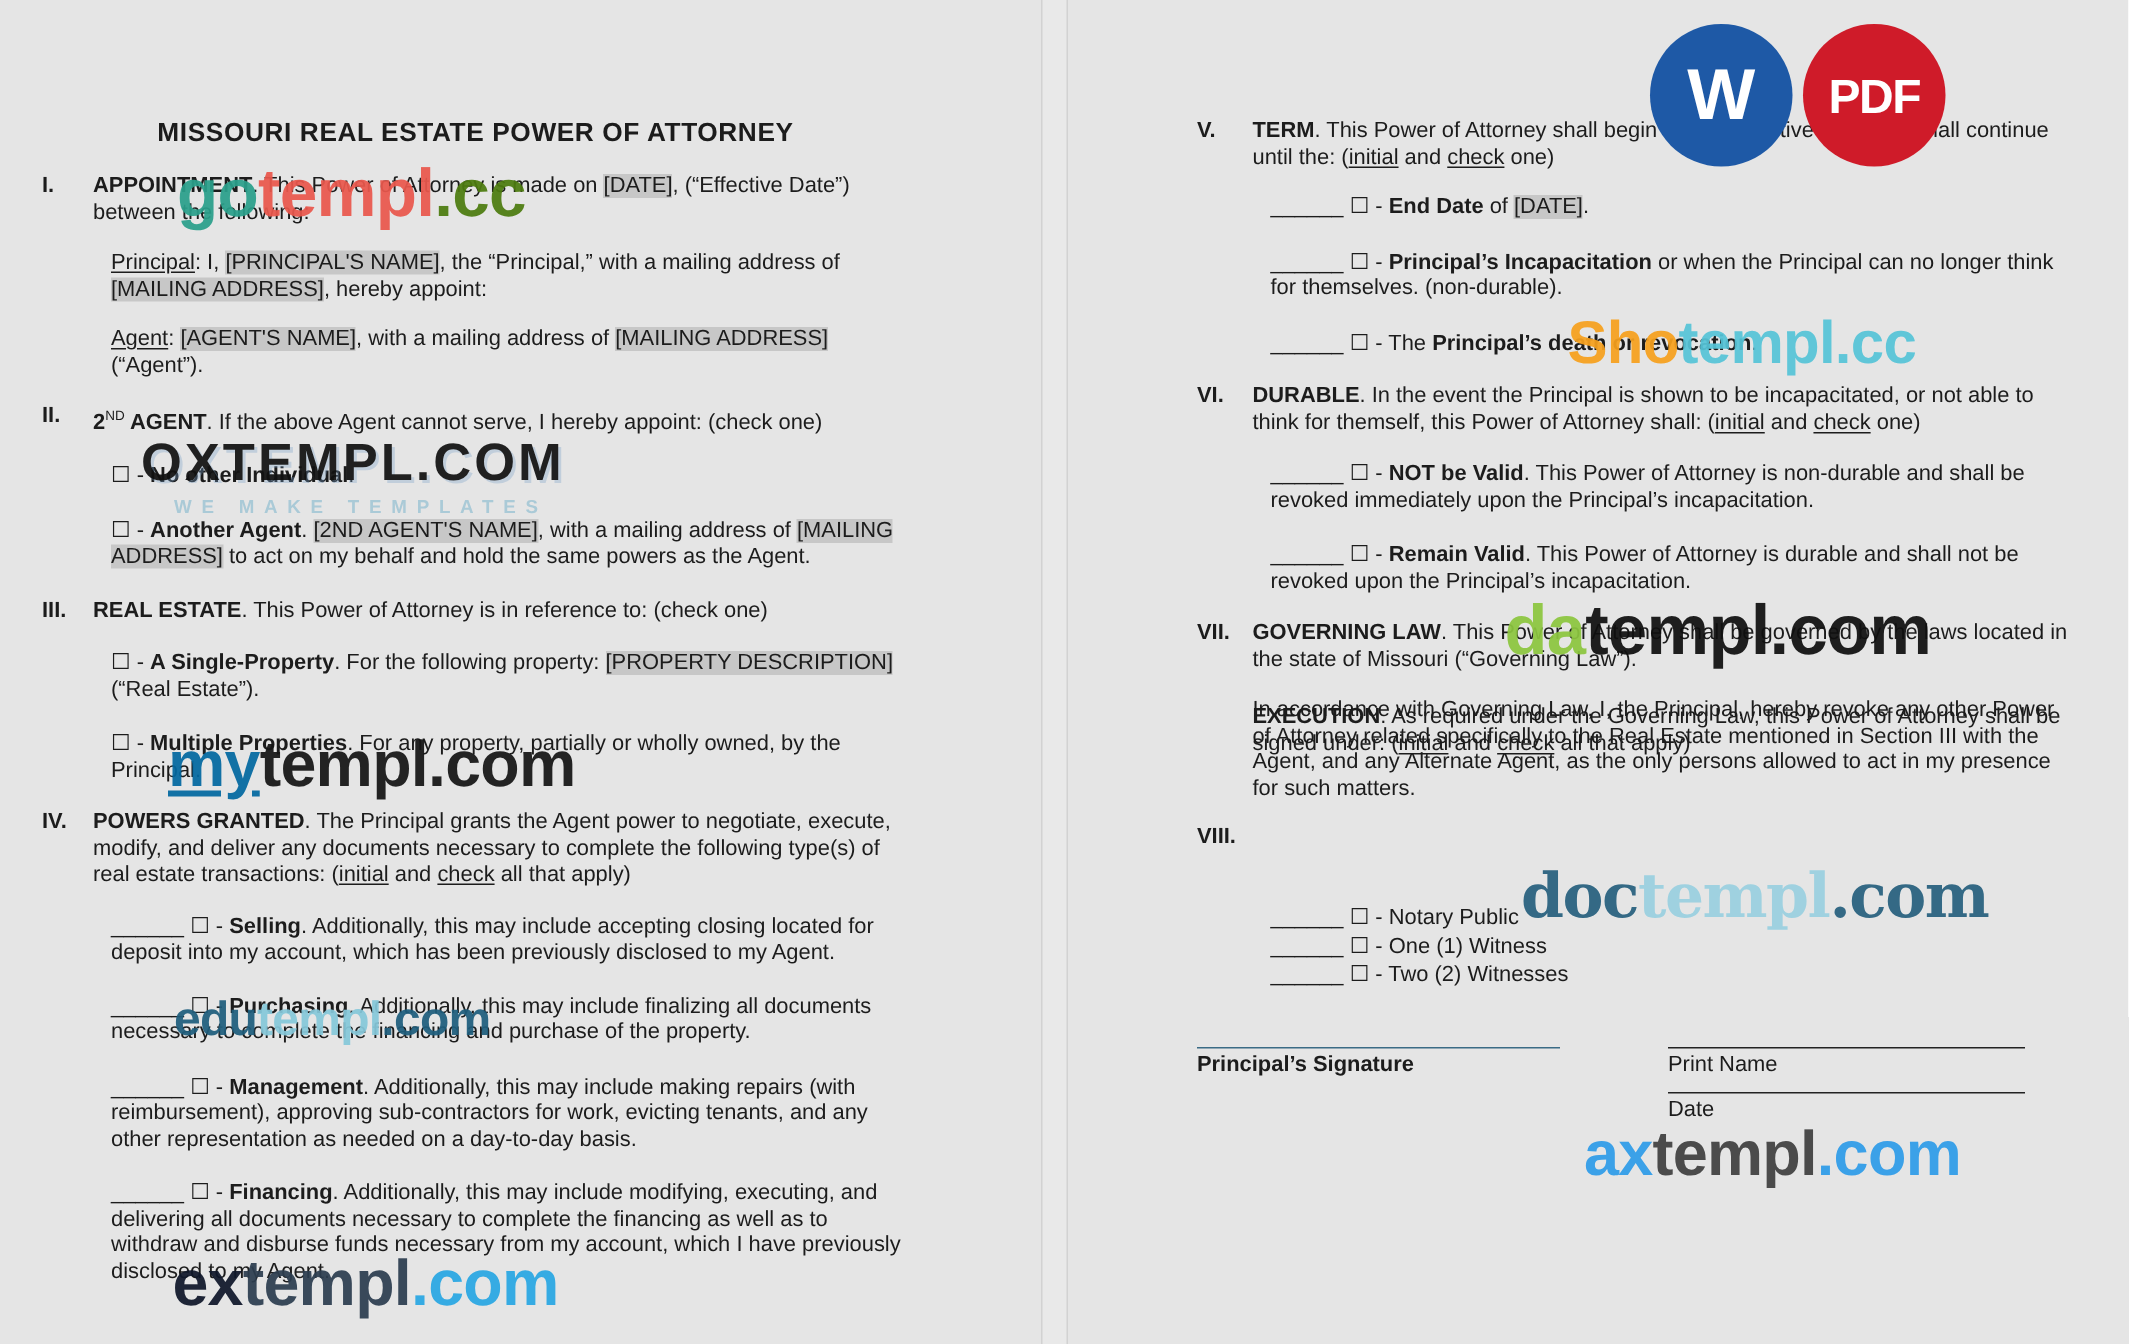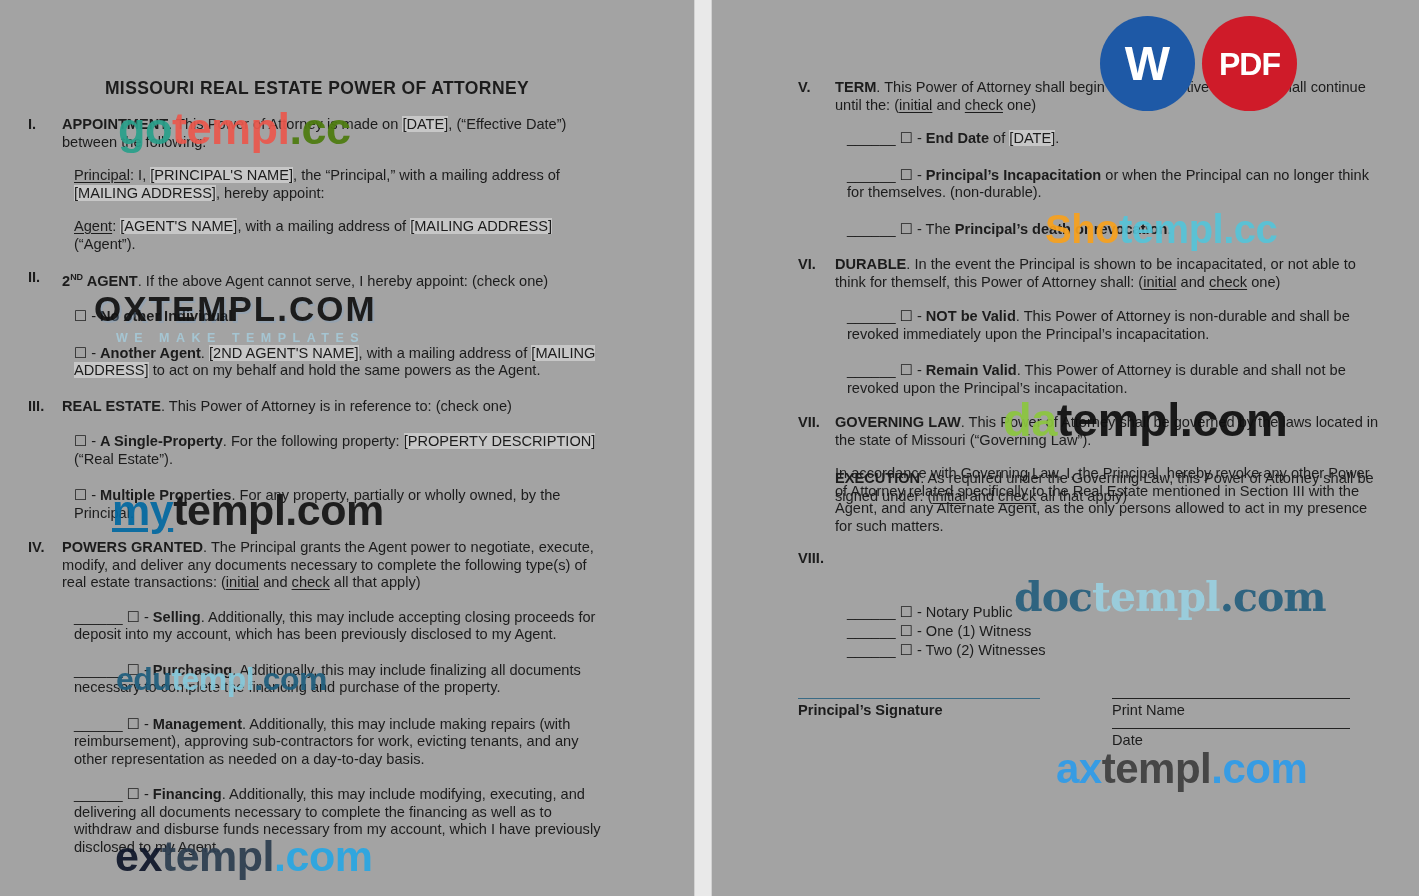--- a/index.html
+++ b/index.html
@@ -1,35 +1,35 @@
 <!DOCTYPE html>
 <html><head>
 <meta charset="utf-8">
 <style>
   html,body{margin:0;padding:0;background:#ffffff;}
   body{width:1419px;height:896px;position:relative;overflow:hidden;
        font-family:"Liberation Sans","DejaVu Sans",sans-serif;color:#1c1c1c;}
-  .page{position:absolute;top:0;height:896px;background:#a3a3a3;box-sizing:border-box;}
+  .page{position:absolute;top:0;height:896px;background:#e5e5e5;box-sizing:border-box;}
   #page1{left:0;width:694px;padding:78px 88px 0 28px;}
   #page2{left:712px;width:707px;padding:79px 40px 0 86px;}
   .divider{position:absolute;top:0;left:694px;width:18px;height:896px;background:#e9e9e9;
            border-left:1px solid #d2d2d2;border-right:1px solid #d2d2d2;box-sizing:border-box;}
   .doc-title{font-size:17.5px;font-weight:bold;text-align:center;letter-spacing:.4px;line-height:20px;}
   .sec{display:flex;}
   .num{width:34px;flex:0 0 34px;font-weight:bold;font-size:14.6px;line-height:17.5px;}
   #page2 .num{width:37px;flex:0 0 37px;}
   .body{flex:1;min-width:0;}
   .para{margin:0;font-size:14.6px;line-height:17.5px;}
   .sub{margin-left:12px;}
   .tight{line-height:19px;}.mt15{margin-top:15px}.mt16{margin-top:16px}.mt17{margin-top:17px}
   .mt18{margin-top:18px}.mt19{margin-top:19px}
   .r-b{font-weight:bold;}
   .r-u{text-decoration:underline;text-underline-offset:2px;}
   .r-hl{background:#c7c7c7;}
-  .r-sup{font-weight:bold;font-size:9px;vertical-align:super;letter-spacing:0;}
+  .r-sup{font-weight:normal;font-size:9px;vertical-align:super;letter-spacing:0;}
   .r-bl{letter-spacing:0;}
   
   .wm{position:absolute;font-weight:800;letter-spacing:-.5px;white-space:nowrap;
       line-height:1;opacity:.93;pointer-events:none;}
   .wm-serif{font-family:"DejaVu Serif","Liberation Serif",serif;font-weight:bold;letter-spacing:-1px;}
   .ox-title{font-size:35px;font-weight:800;letter-spacing:2px;
             text-shadow:2px 2px 0 rgba(120,160,200,.35);}
   .ox-sub{font-size:12.5px;font-weight:bold;letter-spacing:6.5px;margin:6px 0 0 22px;}
   
   .badge{position:absolute;width:95px;height:95px;border-radius:50%;
@@ -74,21 +74,21 @@
       <p class="para"><span class="r-b">REAL ESTATE</span><span>. This Power of Attorney is in reference to: (check one)</span></p>
       <p class="para sub mt18"><span>☐ - </span><span class="r-b">A Single-Property</span><span>. For the following property: </span><span class="r-hl">[PROPERTY DESCRIPTION]</span><span> (“Real Estate”).</span></p>
       <p class="para sub mt19"><span>☐ - </span><span class="r-b">Multiple Properties</span><span>. For any property, partially or wholly owned, by the Principal.</span></p>
     </div>
   </div>
 
   <div class="sec mt17">
     <div class="num">IV.</div>
     <div class="body">
       <p class="para"><span class="r-b">POWERS GRANTED</span><span>. The Principal grants the Agent power to negotiate, execute, modify, and deliver any documents necessary to complete the following type(s) of real estate transactions: (</span><span class="r-u">initial</span><span> and </span><span class="r-u">check</span><span> all that apply)</span></p>
-      <p class="para sub mt17"><span class="r-bl">______</span><span> ☐ - </span><span class="r-b">Selling</span><span>. Additionally, this may include accepting closing proceeds for deposit into my account, which has been previously disclosed to my Agent.</span></p>
+      <p class="para sub mt17"><span class="r-bl">______</span><span> ☐ - </span><span class="r-b">Selling</span><span>. Additionally, this may include accepting closing located for deposit into my account, which has been previously disclosed to my Agent.</span></p>
       <p class="para sub mt18"><span class="r-bl">______</span><span> ☐ - </span><span class="r-b">Purchasing</span><span>. Additionally, this may include finalizing all documents necessary to complete the financing and purchase of the property.</span></p>
       <p class="para sub mt19"><span class="r-bl">______</span><span> ☐ - </span><span class="r-b">Management</span><span>. Additionally, this may include making repairs (with reimbursement), approving sub-contractors for work, evicting tenants, and any other representation as needed on a day-to-day basis.</span></p>
       <p class="para sub mt18"><span class="r-bl">______</span><span> ☐ - </span><span class="r-b">Financing</span><span>. Additionally, this may include modifying, executing, and delivering all documents necessary to complete the financing as well as to withdraw and disburse funds necessary from my account, which I have previously disclosed to my Agent.</span></p>
     </div>
   </div>
 </div>
 
 <div class="divider"></div>
 
 <div class="page" id="page2">

